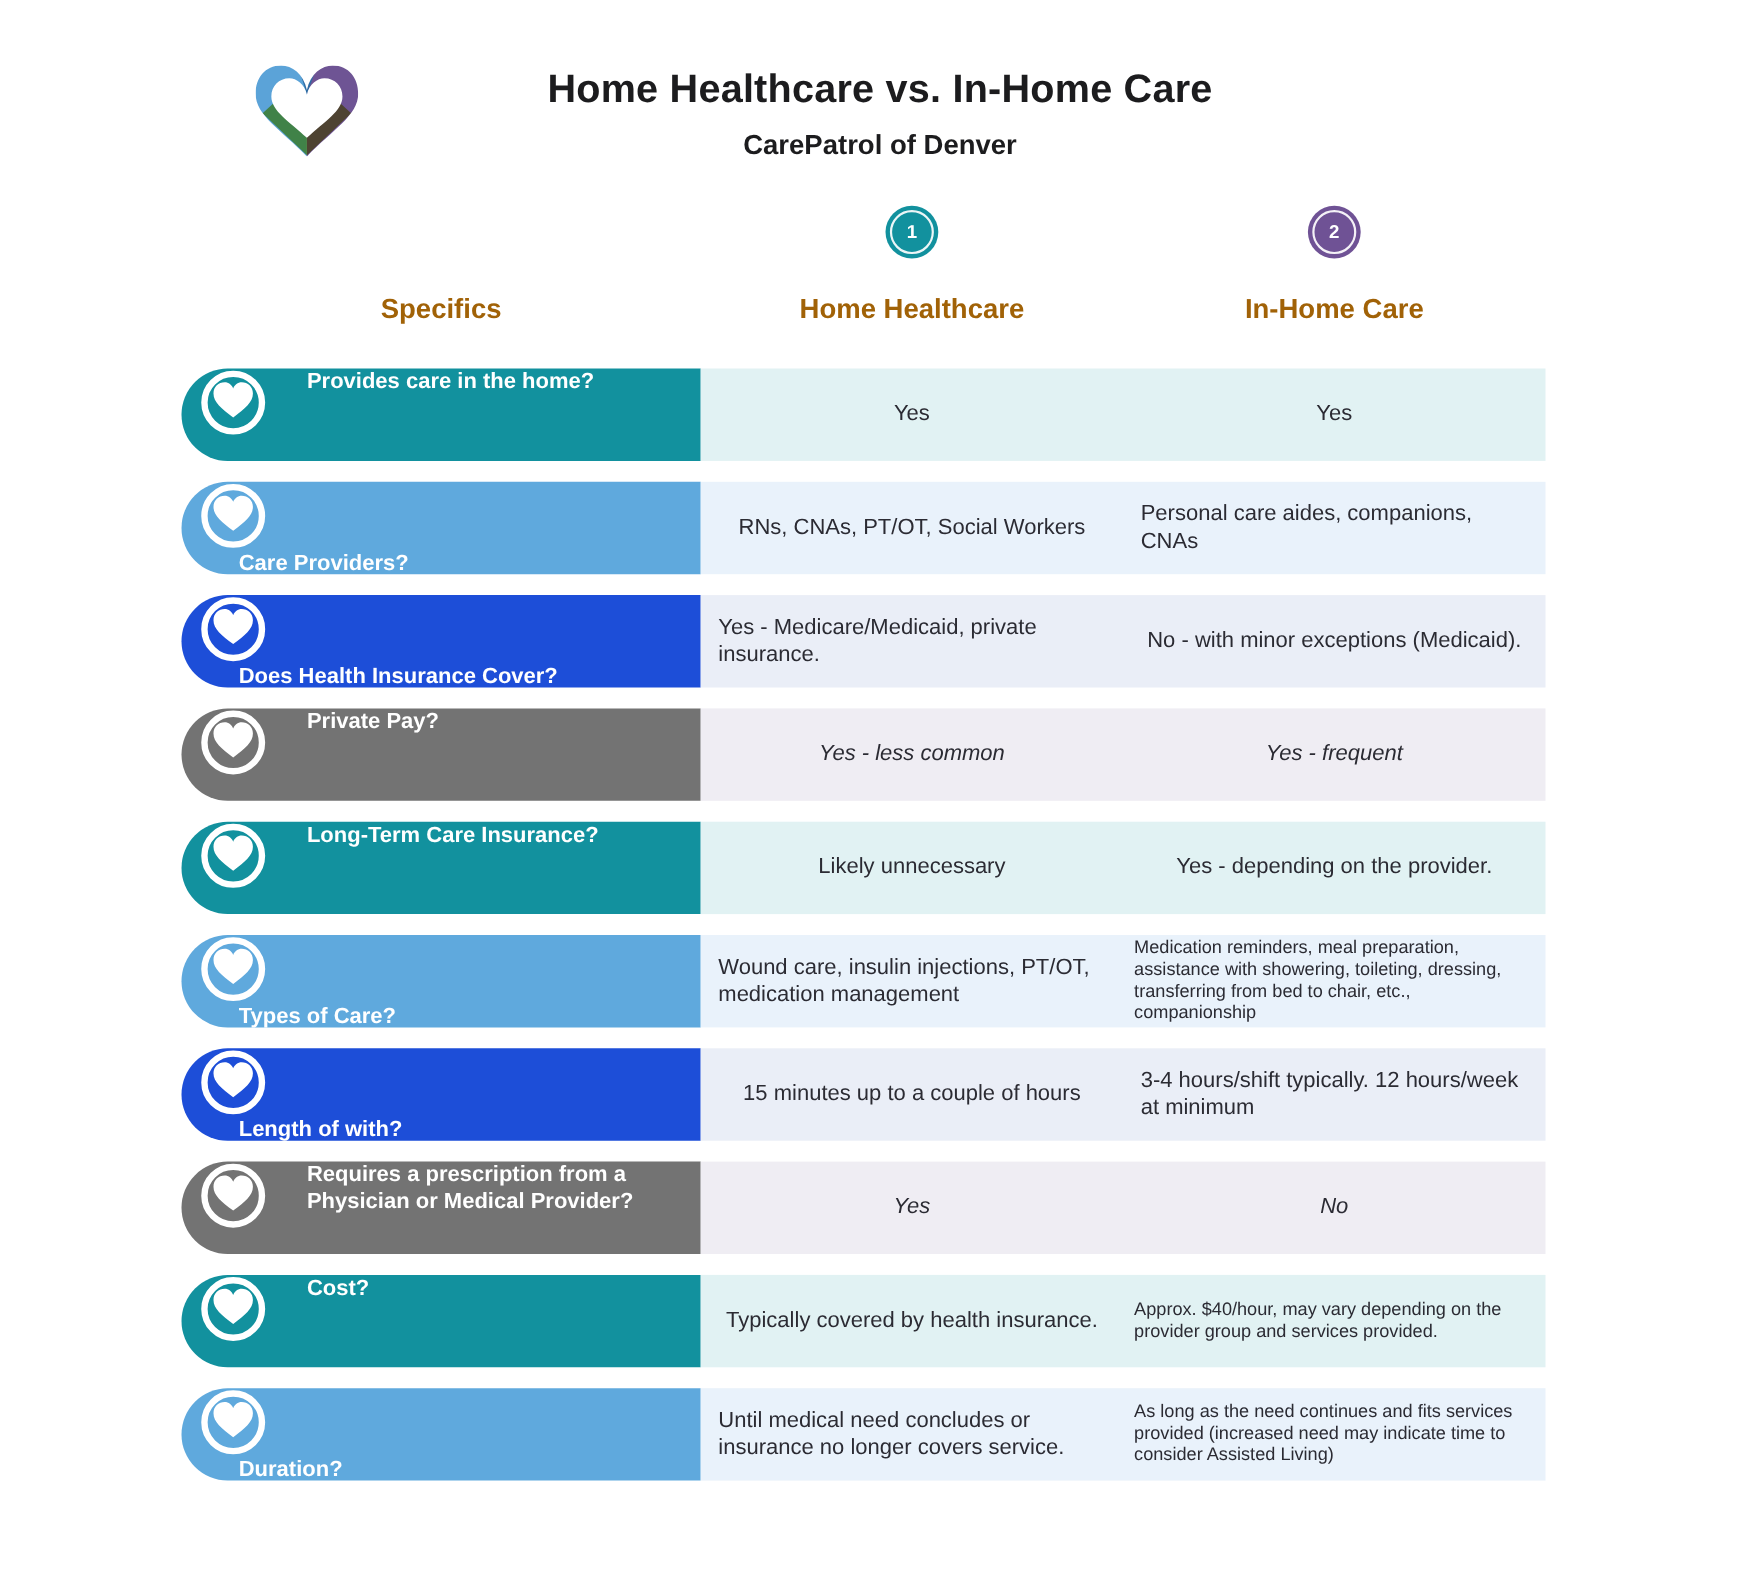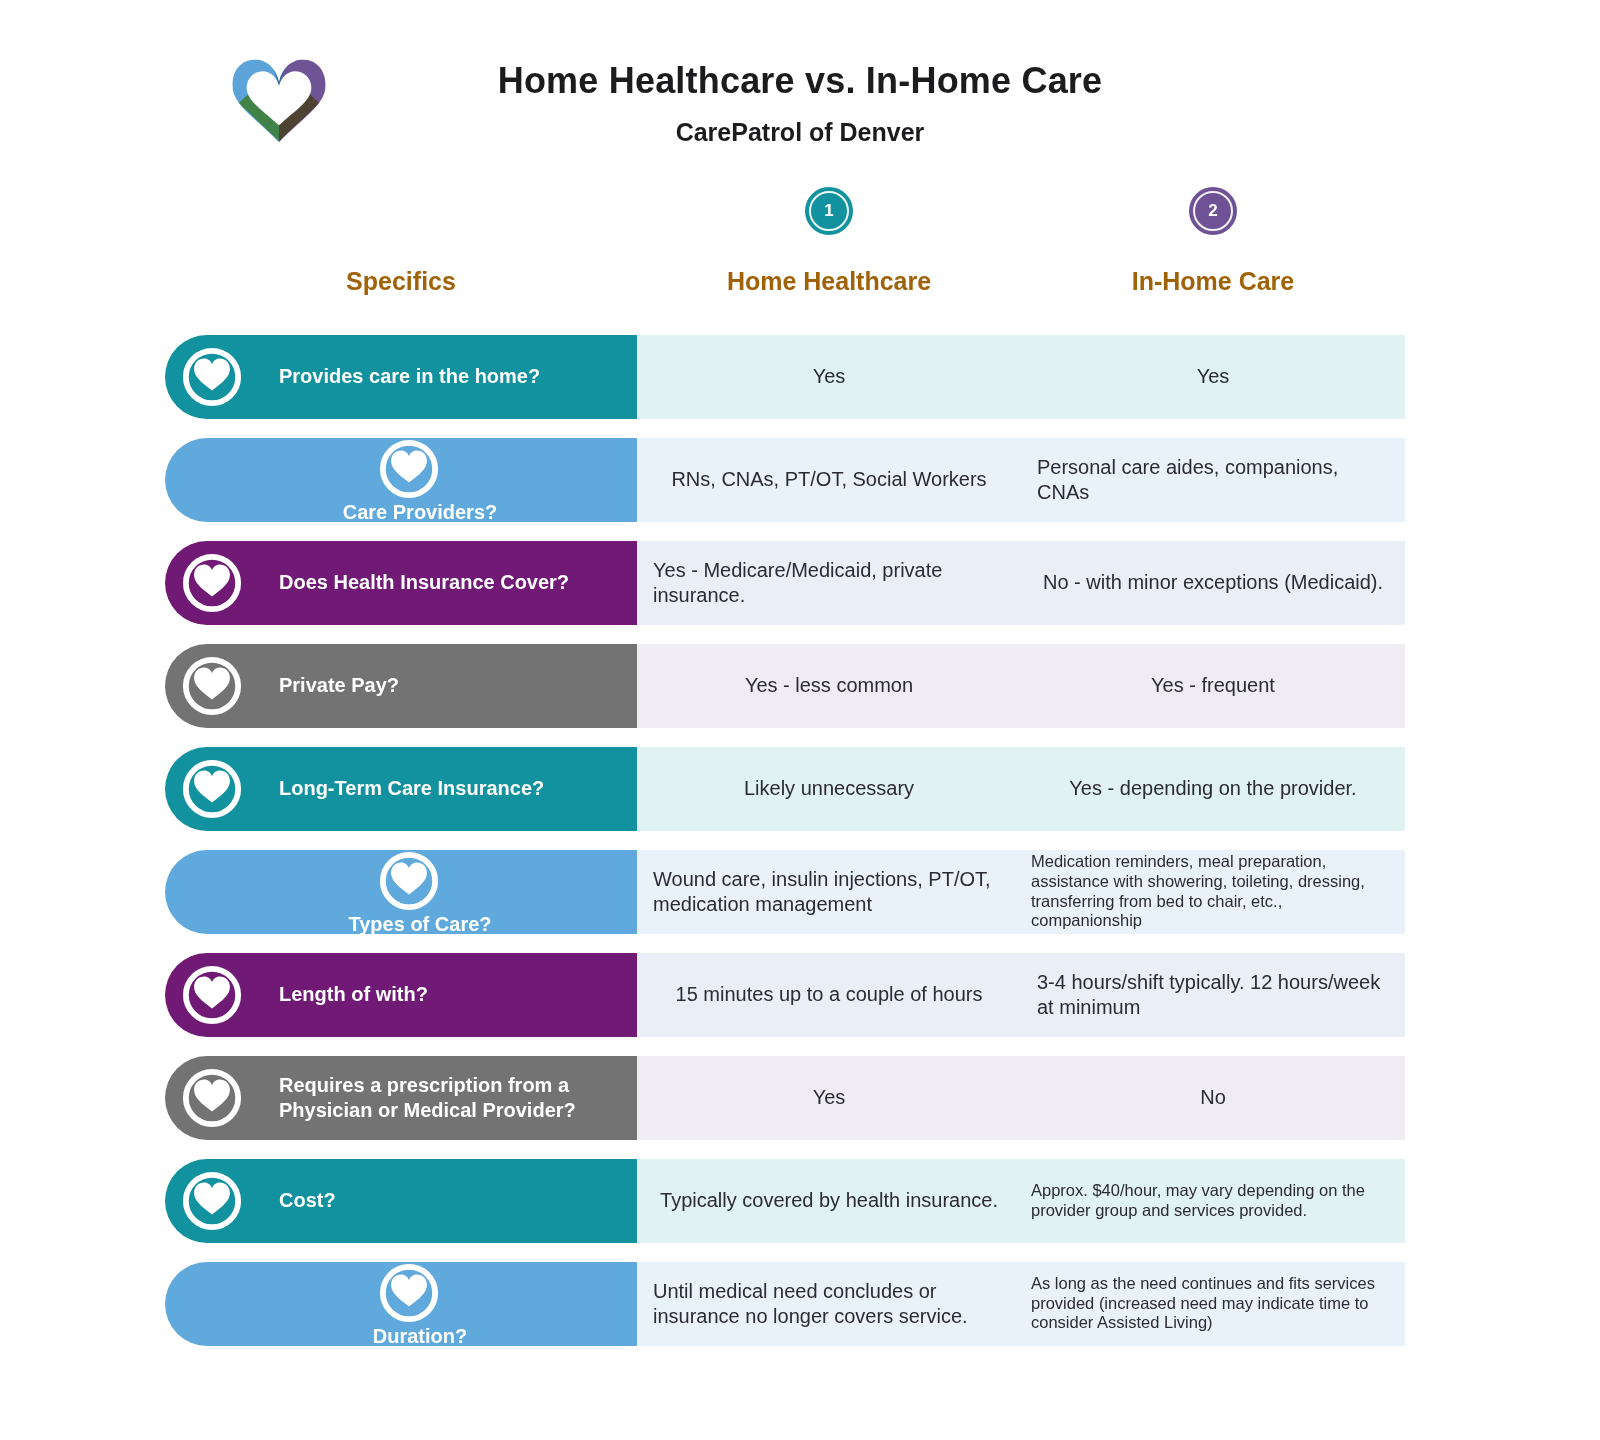--- a/index.html
+++ b/index.html
@@ -31,43 +31,43 @@
     content:"";position:absolute;inset:4px;border-radius:50%;
     border:2px solid rgba(255,255,255,.92);
   }
   .num-circle span{position:relative;}
   .nc-teal{background:#12919e;}
   .nc-purple{background:#6f5295;}
   
   .rows{margin-top:39px;}
   .row{display:flex;height:84px;margin:0 0 19px 165px;}
   .pill{
-    width:472px;flex:0 0 472px;display:flex;align-items:center;
+    width:472px;flex:0 0 472px;display:flex;
     border-radius:42px 0 0 42px;padding-left:16px;box-sizing:border-box;
   }
   .heart-badge{flex:0 0 62px;width:62px;height:62px;display:block;}
   .pill-label{
     margin-left:36px;color:#ffffff;font-weight:bold;font-size:20px;
     line-height:1.22;padding-right:14px;
   }
   .cells{width:768px;flex:0 0 768px;display:flex;}
   .cell{
     width:384px;box-sizing:border-box;display:flex;align-items:center;justify-content:center;
     text-align:left;font-size:20px;line-height:1.22;padding:4px 16px;color:#2b2b33;
   }
   .cell.small{font-size:16.5px;line-height:1.2;padding:4px 10px;}
   
   .theme-teal   .pill{background:#12919e;}
   .theme-teal   .cells{background:#e1f2f3;}
   .theme-blue   .pill{background:#5fa9dd;flex-direction:column;}
   .theme-blue   .cells{background:#e9f2fb;}
-  .theme-slate  .pill{background:#701a75;}
+  .theme-slate  .pill{background:#1d4ed8;flex-direction:column;}
   .theme-slate  .cells{background:#eaeef7;}
   .theme-purple .pill{background:#737373;}
-  .theme-purple .cells{background:#efedf3;}
+  .theme-purple .cells{background:#efedf3;font-style:italic;}
 </style>
 </head>
 <body>
 
 <div class="page">
 
   <div>
     <svg class="logo" viewBox="0 0 100 100" width="106" height="106" aria-hidden="true">
       <defs>
         <clipPath id="heartclip">

